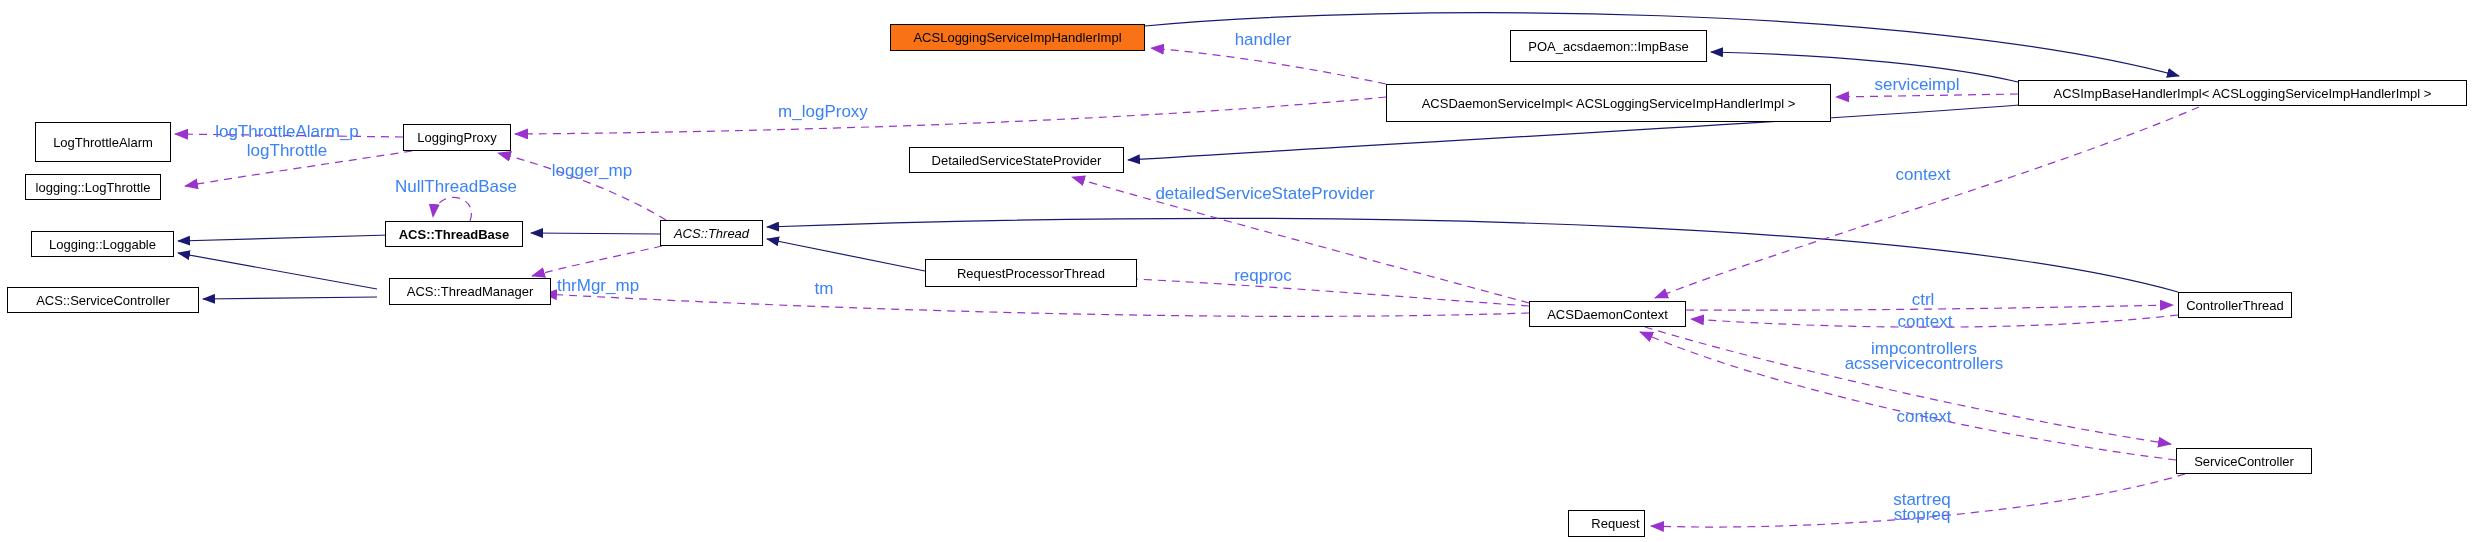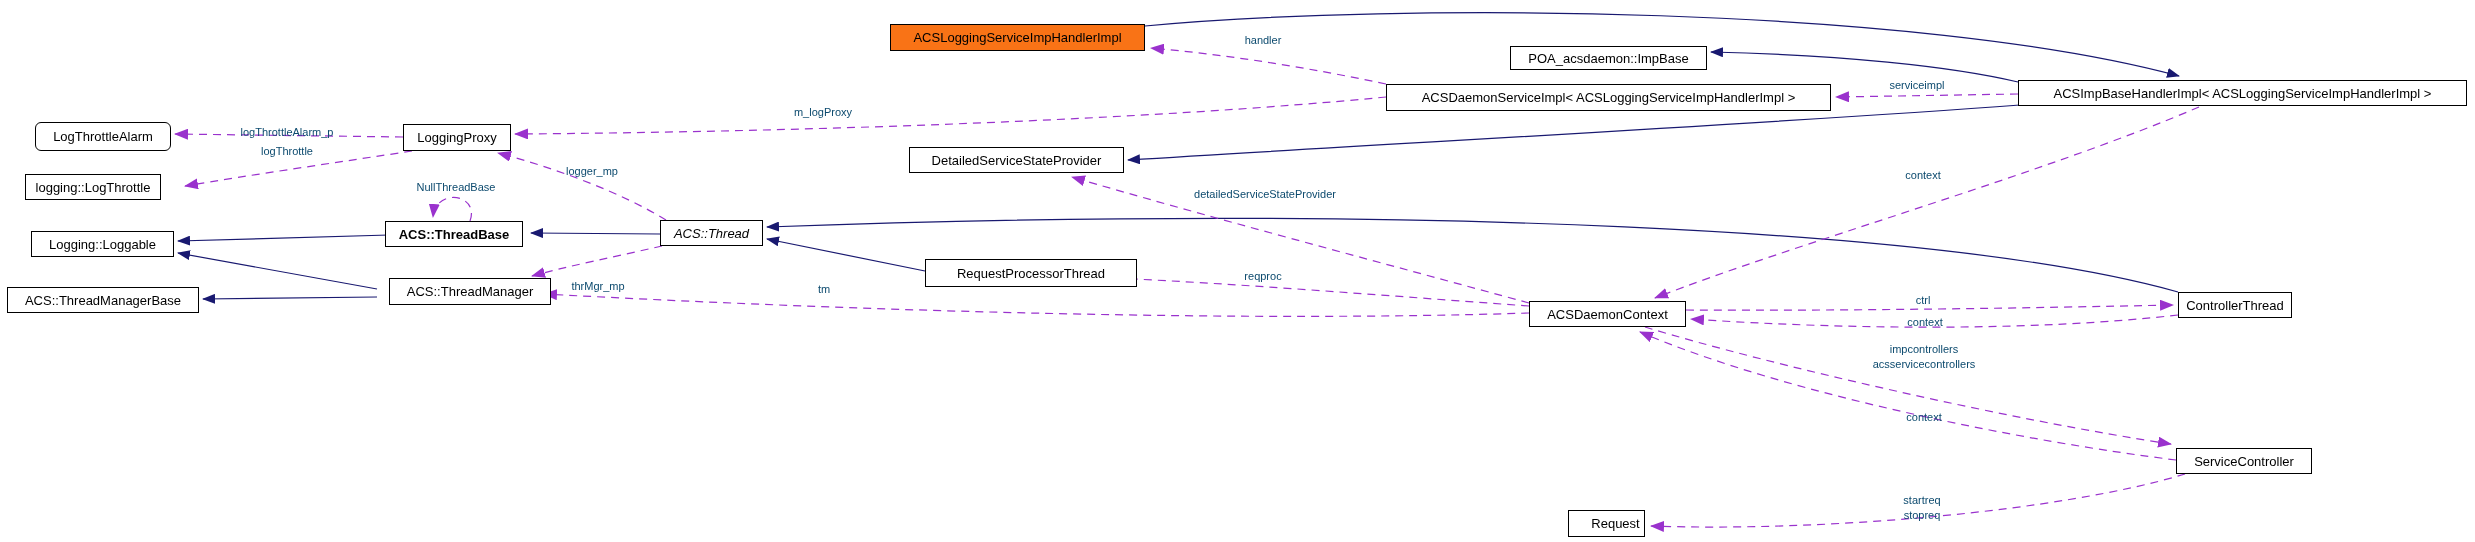--- a/index.html
+++ b/index.html
@@ -23,22 +23,22 @@
     z-index:2;
     cursor:pointer;
   }
   .node--highlight{
     background:#f97316;
     border:1.5px solid #000000;
   }
   .edge-label{
     position:absolute;
     transform:translate(-50%,-50%);
-    font-size:11px;
-    color:#0c4a6e;
+    font-size:17px;
+    color:#3b82f6;
     white-space:nowrap;
     z-index:3;
     background:transparent;
   }
   path.inherit{fill:none;stroke:#191970;stroke-width:1.2;}
   path.usage{fill:none;stroke:#9a32cd;stroke-width:1.2;stroke-dasharray:8,6;}
 </style>
 </head>
 <body>
 
@@ -75,33 +75,33 @@
         <path d="M1529,306 C1390,296 1245,284 1113,278" class="usage" marker-end="url(#arrow-usage)"></path>
         <path d="M1529,313 C1250,322 880,312 544,294" class="usage" marker-end="url(#arrow-usage)"></path>
         <path d="M1686,310 C1850,311 2030,308 2173,305" class="usage" marker-end="url(#arrow-usage)"></path>
         <path d="M2178,315 C2040,331 1850,330 1691,319" class="usage" marker-end="url(#arrow-usage)"></path>
         <path d="M1645,327 C1770,365 2010,420 2171,444" class="usage" marker-end="url(#arrow-usage)"></path>
         <path d="M2176,460 C2030,442 1790,396 1640,332" class="usage" marker-end="url(#arrow-usage)"></path>
         <path d="M2185,474 C2060,512 1820,532 1651,526" class="usage" marker-end="url(#arrow-usage)"></path>
       </g>
   </svg>
   <div id="nodes">
-      <div class="node" style="left: 35px; top: 122px; width: 136px; height: 29px; border-radius: 6px;">LogThrottleAlarm</div>
+      <div class="node" style="left: 35px; top: 122px; width: 136px; height: 40px;">LogThrottleAlarm</div>
       <div class="node" style="left: 25px; top: 174px; width: 136px; height: 26px;">logging::LogThrottle</div>
       <div class="node" style="left: 31px; top: 231px; width: 143px; height: 26px;">Logging::Loggable</div>
-      <div class="node" style="left: 7px; top: 287px; width: 192px; height: 26px;">ACS::ThreadManagerBase</div>
+      <div class="node" style="left: 7px; top: 287px; width: 192px; height: 26px;">ACS::ServiceController</div>
       <div class="node" style="left: 403px; top: 124px; width: 108px; height: 27px;">LoggingProxy</div>
       <div class="node" style="left: 385px; top: 221px; width: 138px; height: 26px; font-weight: bold;">ACS::ThreadBase</div>
       <div class="node" style="left: 377px; top: 278px; width: 162px; height: 27px; margin-left: 12px;">ACS::ThreadManager</div>
       <div class="node" style="left: 660px; top: 220px; width: 103px; height: 26px; font-style: italic;">ACS::Thread</div>
       <div class="node" style="left: 909px; top: 147px; width: 215px; height: 26px;">DetailedServiceStateProvider</div>
       <div class="node" style="left: 925px; top: 259px; width: 212px; height: 28px;">RequestProcessorThread</div>
       <div class="node node--highlight" style="left: 890px; top: 24px; width: 255px; height: 27px;">ACSLoggingServiceImpHandlerImpl</div>
-      <div class="node" style="left: 1510px; top: 46px; width: 197px; height: 24px;">POA_acsdaemon::ImpBase</div>
-      <div class="node" style="left: 1386px; top: 84px; width: 445px; height: 27px;">ACSDaemonServiceImpl&lt; ACSLoggingServiceImpHandlerImpl &gt;</div>
+      <div class="node" style="left: 1510px; top: 30px; width: 197px; height: 32px;">POA_acsdaemon::ImpBase</div>
+      <div class="node" style="left: 1386px; top: 84px; width: 445px; height: 38px;">ACSDaemonServiceImpl&lt; ACSLoggingServiceImpHandlerImpl &gt;</div>
       <div class="node" style="left: 2018px; top: 80px; width: 449px; height: 26px;">ACSImpBaseHandlerImpl&lt; ACSLoggingServiceImpHandlerImpl &gt;</div>
       <div class="node" style="left: 1529px; top: 301px; width: 157px; height: 26px;">ACSDaemonContext</div>
       <div class="node" style="left: 2178px; top: 292px; width: 114px; height: 26px;">ControllerThread</div>
       <div class="node" style="left: 2176px; top: 448px; width: 136px; height: 26px;">ServiceController</div>
       <div class="node" style="left: 1568px; top: 510px; width: 77px; height: 27px; padding-left: 18px;">Request</div>
     </div>
   <div id="edge-labels">
       <span class="edge-label" style="left: 287px; top: 132px;">logThrottleAlarm_p</span>
       <span class="edge-label" style="left: 287px; top: 151px;">logThrottle</span>
       <span class="edge-label" style="left: 456px; top: 187px;">NullThreadBase</span>

